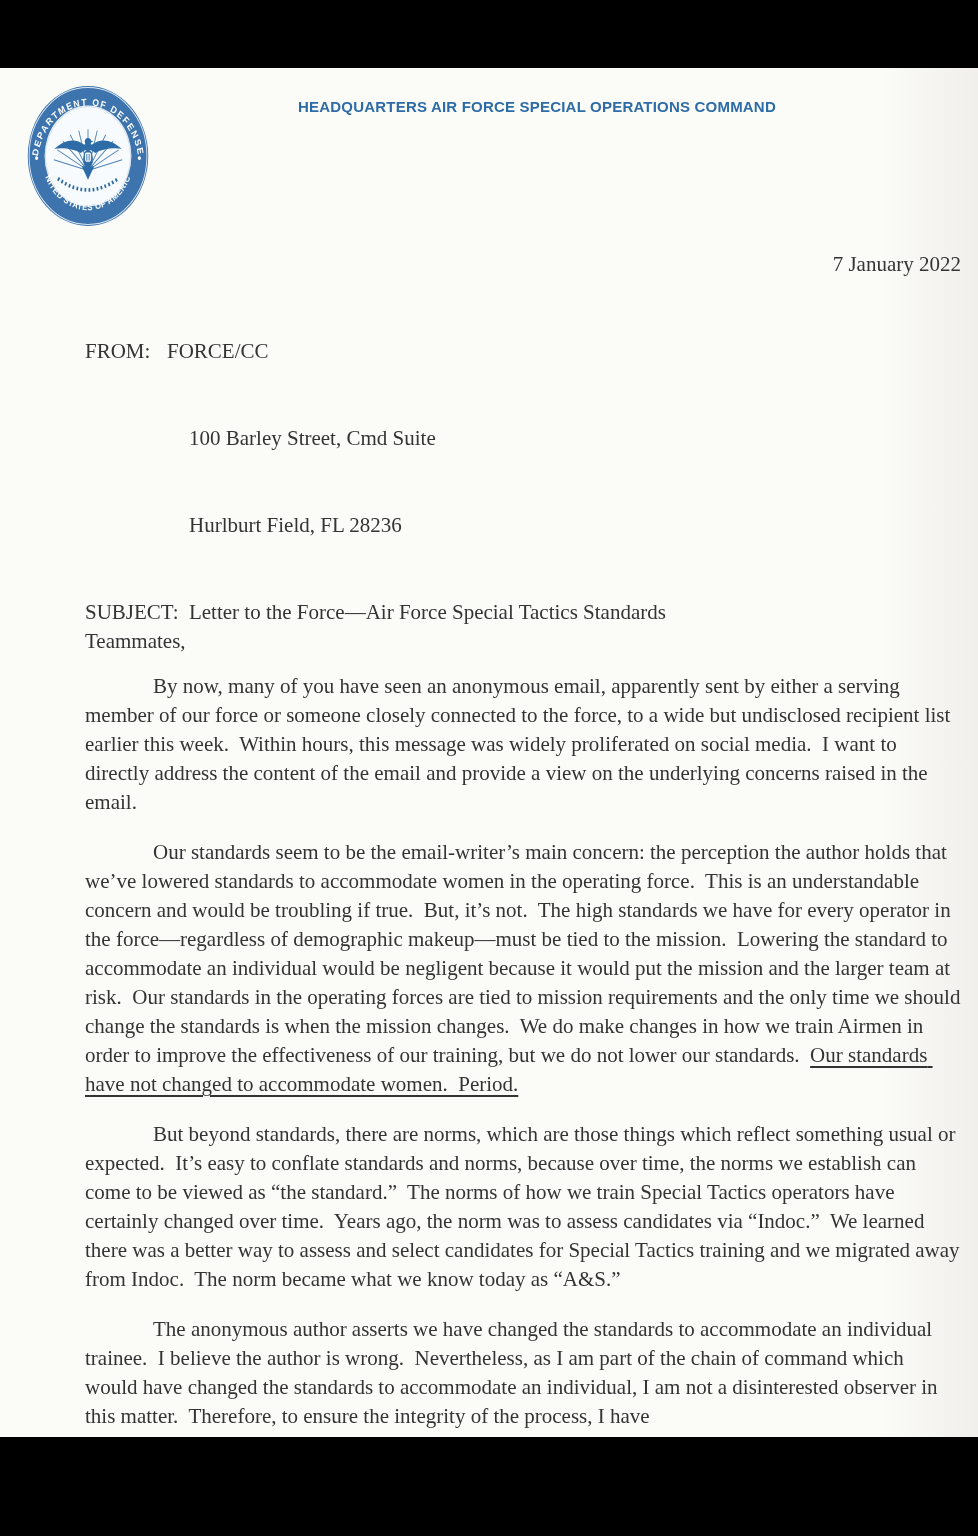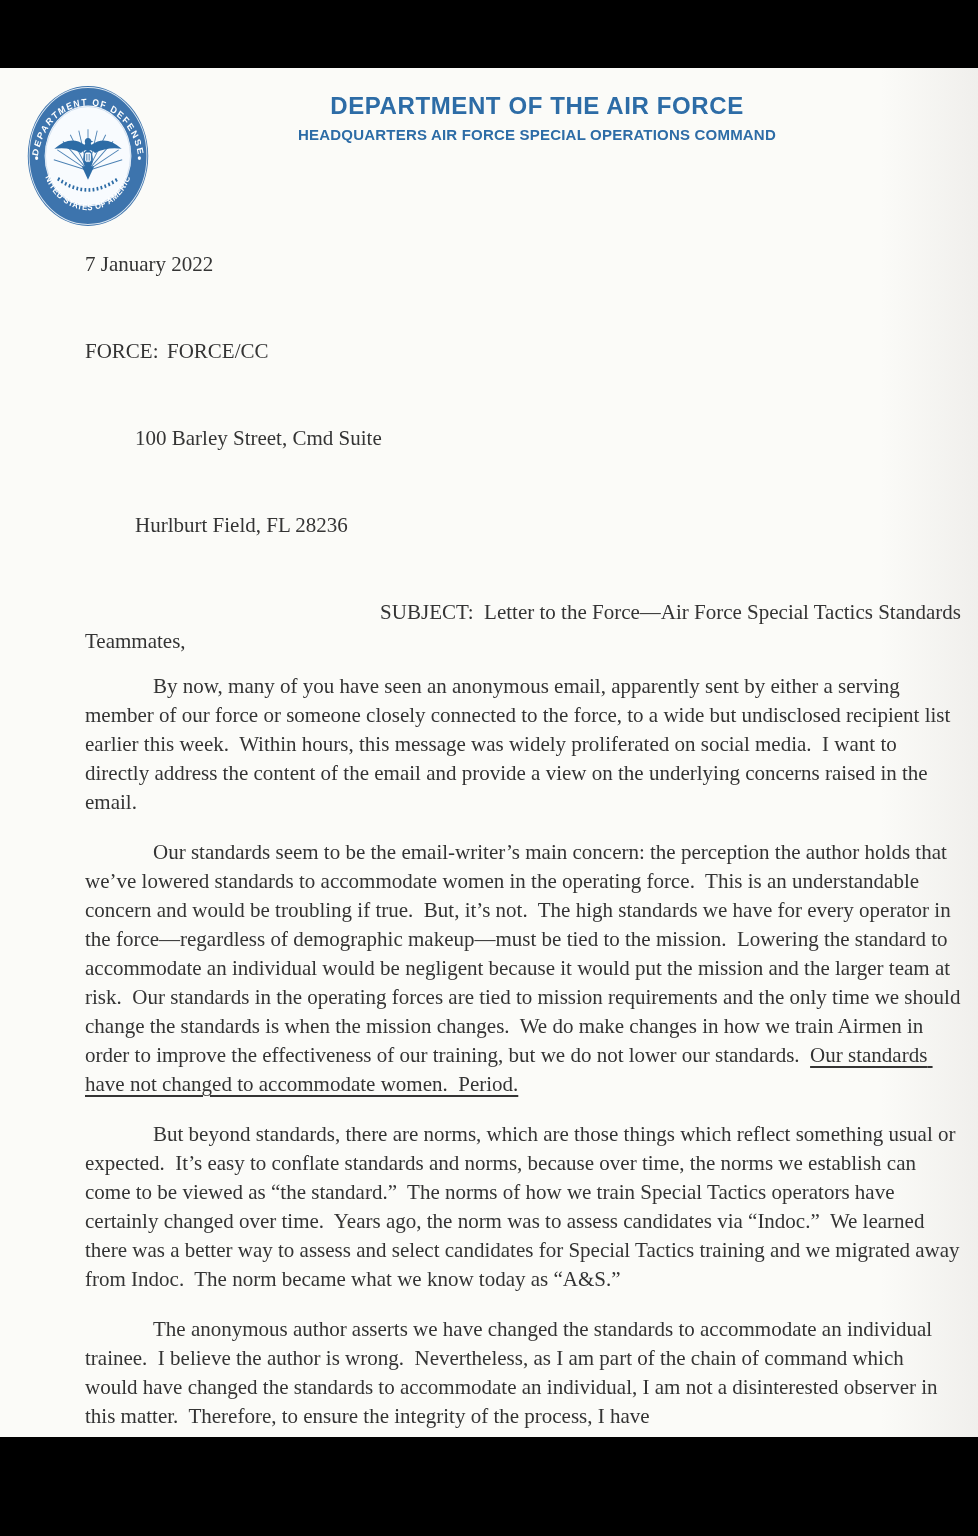--- a/index.html
+++ b/index.html
@@ -38,26 +38,26 @@
   }
   .header-line1 { font-size: 24px; letter-spacing: 0.6px; }
   .header-line2 { font-size: 15px; margin-top: 6px; letter-spacing: 0.2px; }
 
   
   .content {
     position: absolute; left: 85px; top: 182px; width: 876px;
     font-size: 21px; line-height: 29px; color: #343434;
   }
   .content > div, .content > p { white-space: pre-wrap; margin: 0; }
-  .date-line { }
+  .date-line { text-align: right; }
   .memo-line { margin-top: 34px; }
   .from-block { margin-top: 28px; }
   .from-label { display: inline-block; width: 82px; }
-  .from-addr { margin-left: 50px; }
-  .subject-line { margin-top: 20px; text-align: right; }
+  .from-addr { margin-left: 104px; }
+  .subject-line { margin-top: 20px; }
   .salutation { margin-top: 29px; }
   .para { text-indent: 68px; }
   .para.first { margin-top: 16px; }
   .para.next { margin-top: 21px; }
   .ul { text-decoration: underline; text-underline-offset: 4px; text-decoration-thickness: 1.5px; }
 </style>
 </head>
 <body>
 
 <div class="letterbox top"></div>
@@ -104,30 +104,29 @@
 
       <text class="ring-text ring-top-t"><textPath href="#arcTop" startOffset="50%" text-anchor="middle">DEPARTMENT OF DEFENSE</textPath></text>
       <text class="ring-text ring-bottom-t"><textPath href="#arcBottom" startOffset="50%" text-anchor="middle">UNITED STATES OF AMERICA</textPath></text>
 
       <circle cx="12" cy="72" r="1.8" fill="#ffffff"></circle>
       <circle cx="128" cy="72" r="1.8" fill="#ffffff"></circle>
     </svg>
   </div>
 
   <div class="header">
-    <div class="header-line1">DEPARTMENT OF THE AIR FORCE</div>
     <div class="header-line2">HEADQUARTERS AIR FORCE SPECIAL OPERATIONS COMMAND</div>
   </div>
 
   <div class="content">
     <div class="date-line">7 January 2022</div>
 
 
     <div class="from-block">
-      <div><span class="from-label">FORCE:</span><span>FORCE/CC</span></div>
+      <div><span class="from-label">FROM:</span><span>FORCE/CC</span></div>
       <div class="from-addr">100 Barley Street, Cmd Suite</div>
       <div class="from-addr">Hurlburt Field, FL 28236</div>
     </div>
 
     <div class="subject-line">SUBJECT:  Letter to the Force—Air Force Special Tactics Standards</div>
 
     <div class="salutation">Teammates,</div>
 
     <p class="para first">By now, many of you have seen an anonymous email, apparently sent by either a serving member of our force or someone closely connected to the force, to a wide but undisclosed recipient list earlier this week.  Within hours, this message was widely proliferated on social media.  I want to directly address the content of the email and provide a view on the underlying concerns raised in the email.</p>
 

